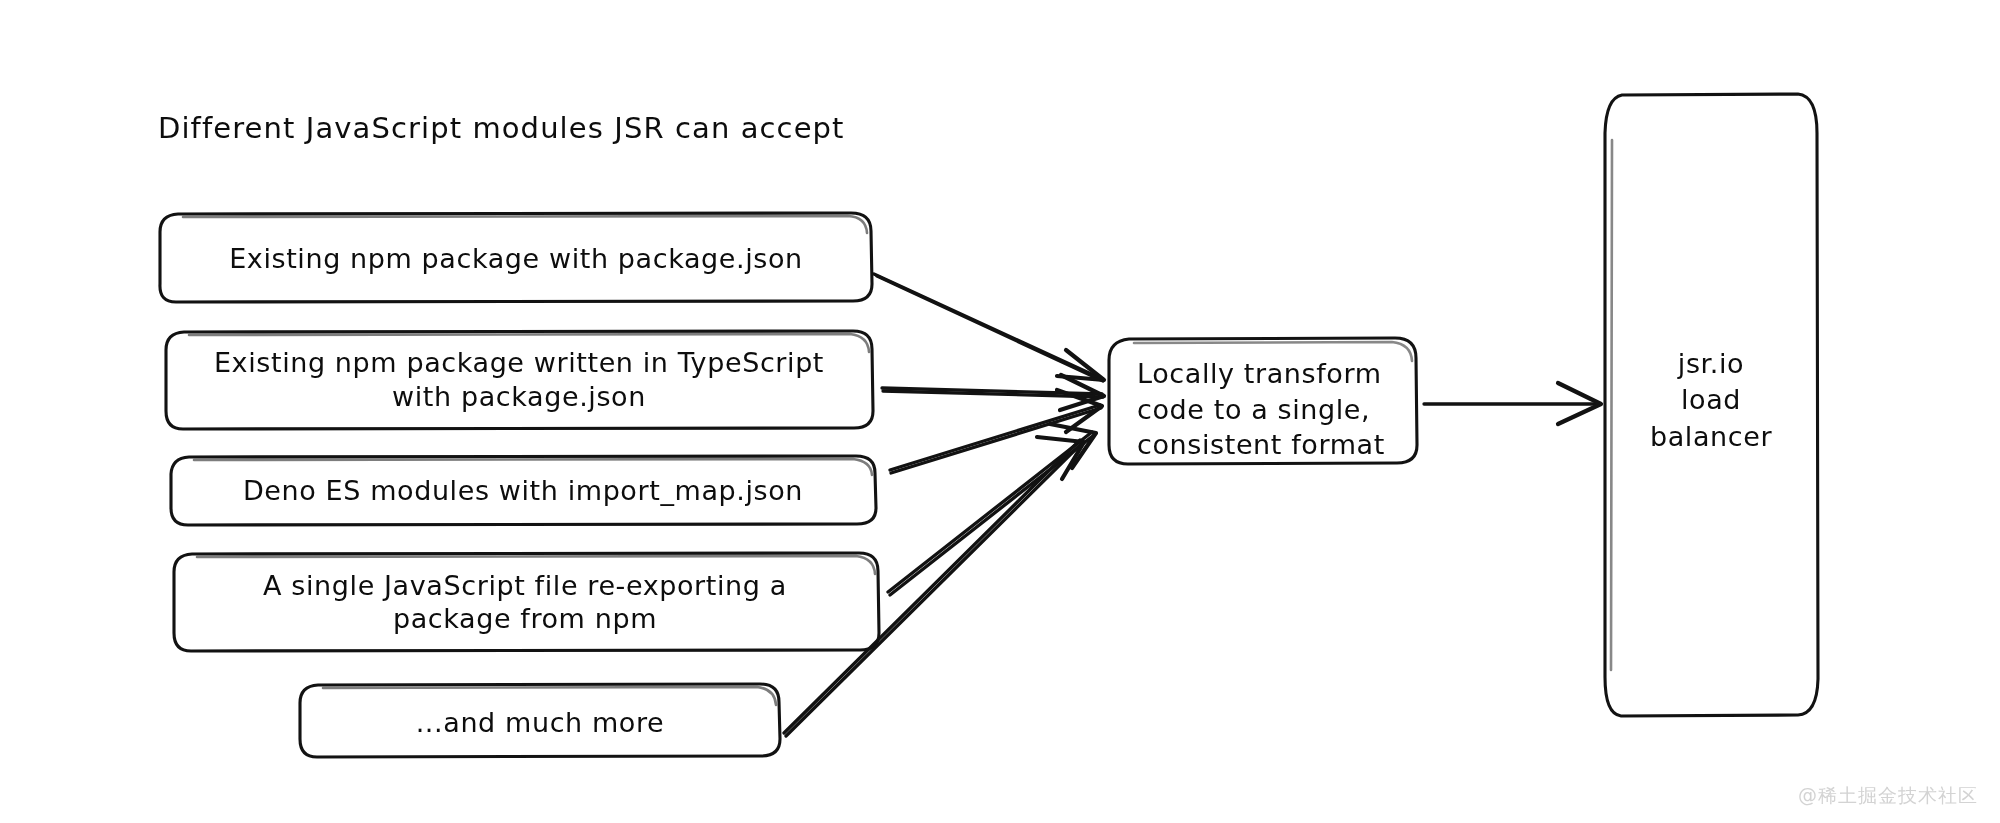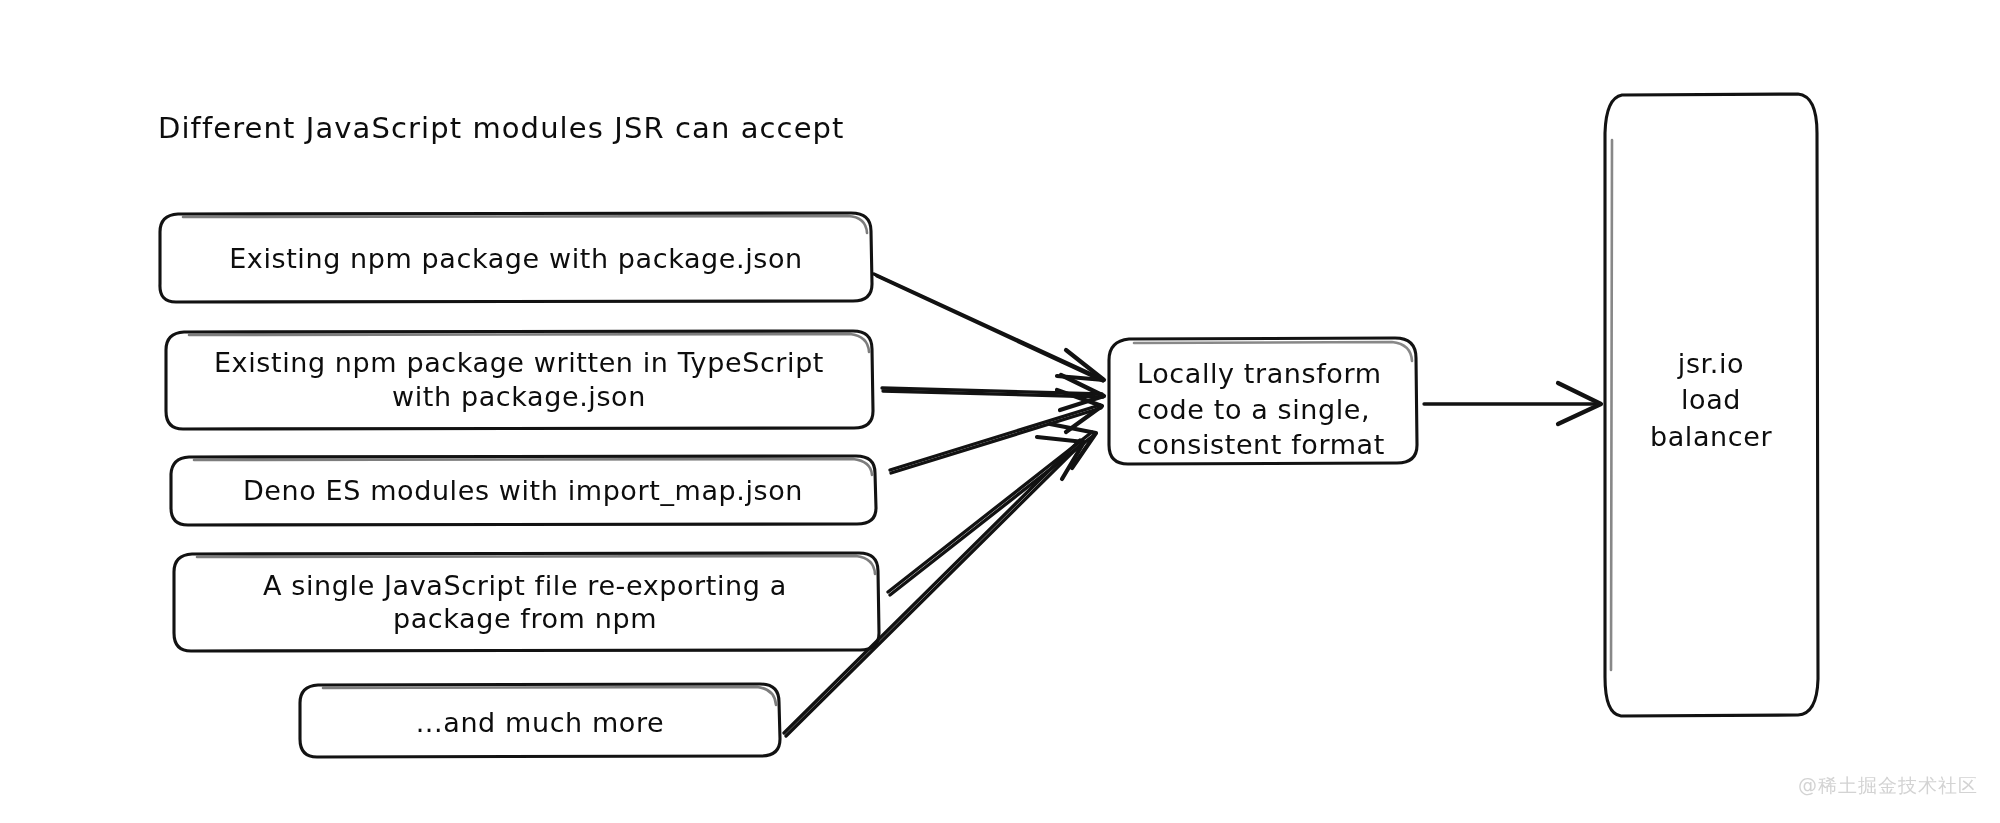--- a/index.html
+++ b/index.html
@@ -67,21 +67,21 @@
     font-family: "DejaVu Sans", sans-serif;
     fill: #0d0d0d;
     font-size: 29px;
     letter-spacing: 1.1px;
   }
   .t-center { text-anchor: middle; }
   .t-start  { text-anchor: start; }
   .watermark {
     position: absolute;
     right: 22px;
-    bottom: 24px;
+    bottom: 14px;
     font-family: "DejaVu Sans", sans-serif;
     font-size: 19px;
     color: #d3d3d3;
     letter-spacing: 1px;
     user-select: none;
   }
 </style>
 </head>
 <body>
 

